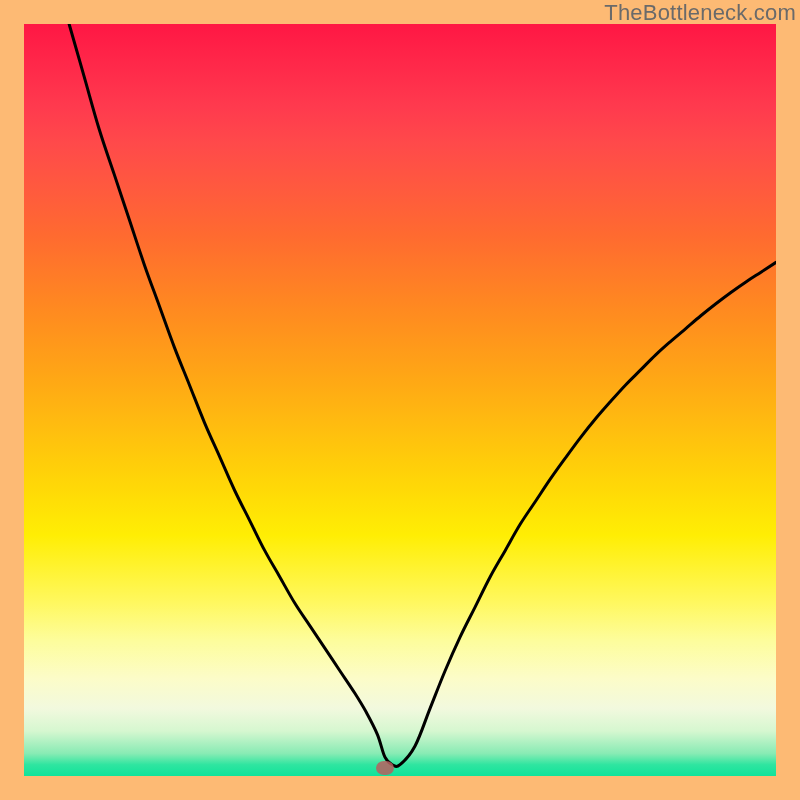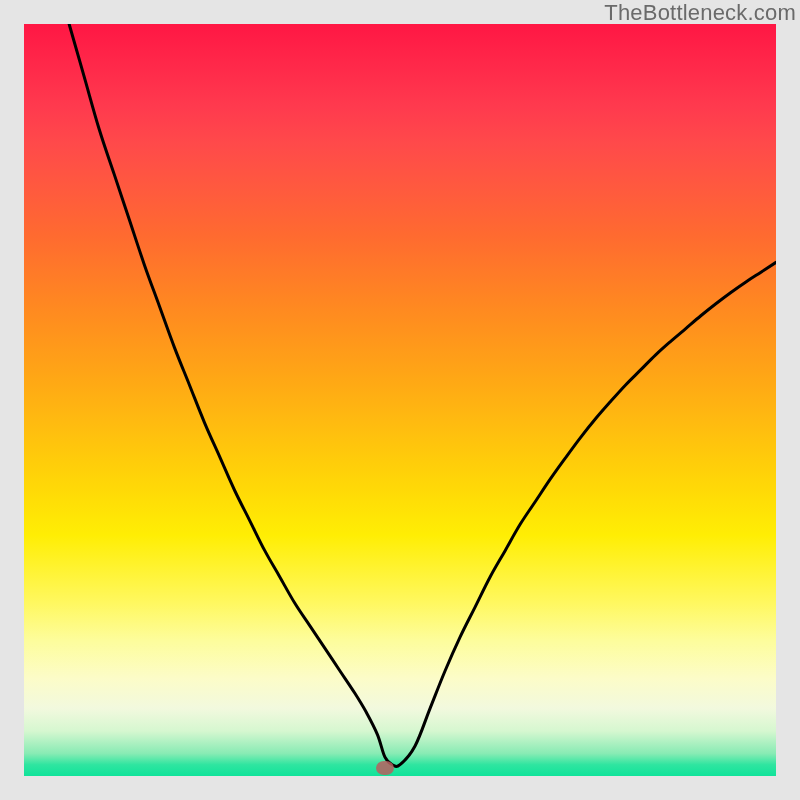--- a/index.html
+++ b/index.html
@@ -7,21 +7,21 @@
     padding: 0;
     width: 800px;
     height: 800px;
     background: #000;
     overflow: hidden;
     font-family: Arial, Helvetica, sans-serif;
   }
   .frame {
     position: absolute;
     inset: 0;
-    background: #e5e5e5;
+    background: #fdba74;
   }
   .plot-area {
     position: absolute;
     left: 24px;
     top: 24px;
     width: 752px;
     height: 752px;
     overflow: hidden;
   }
   .gradient-bg {

